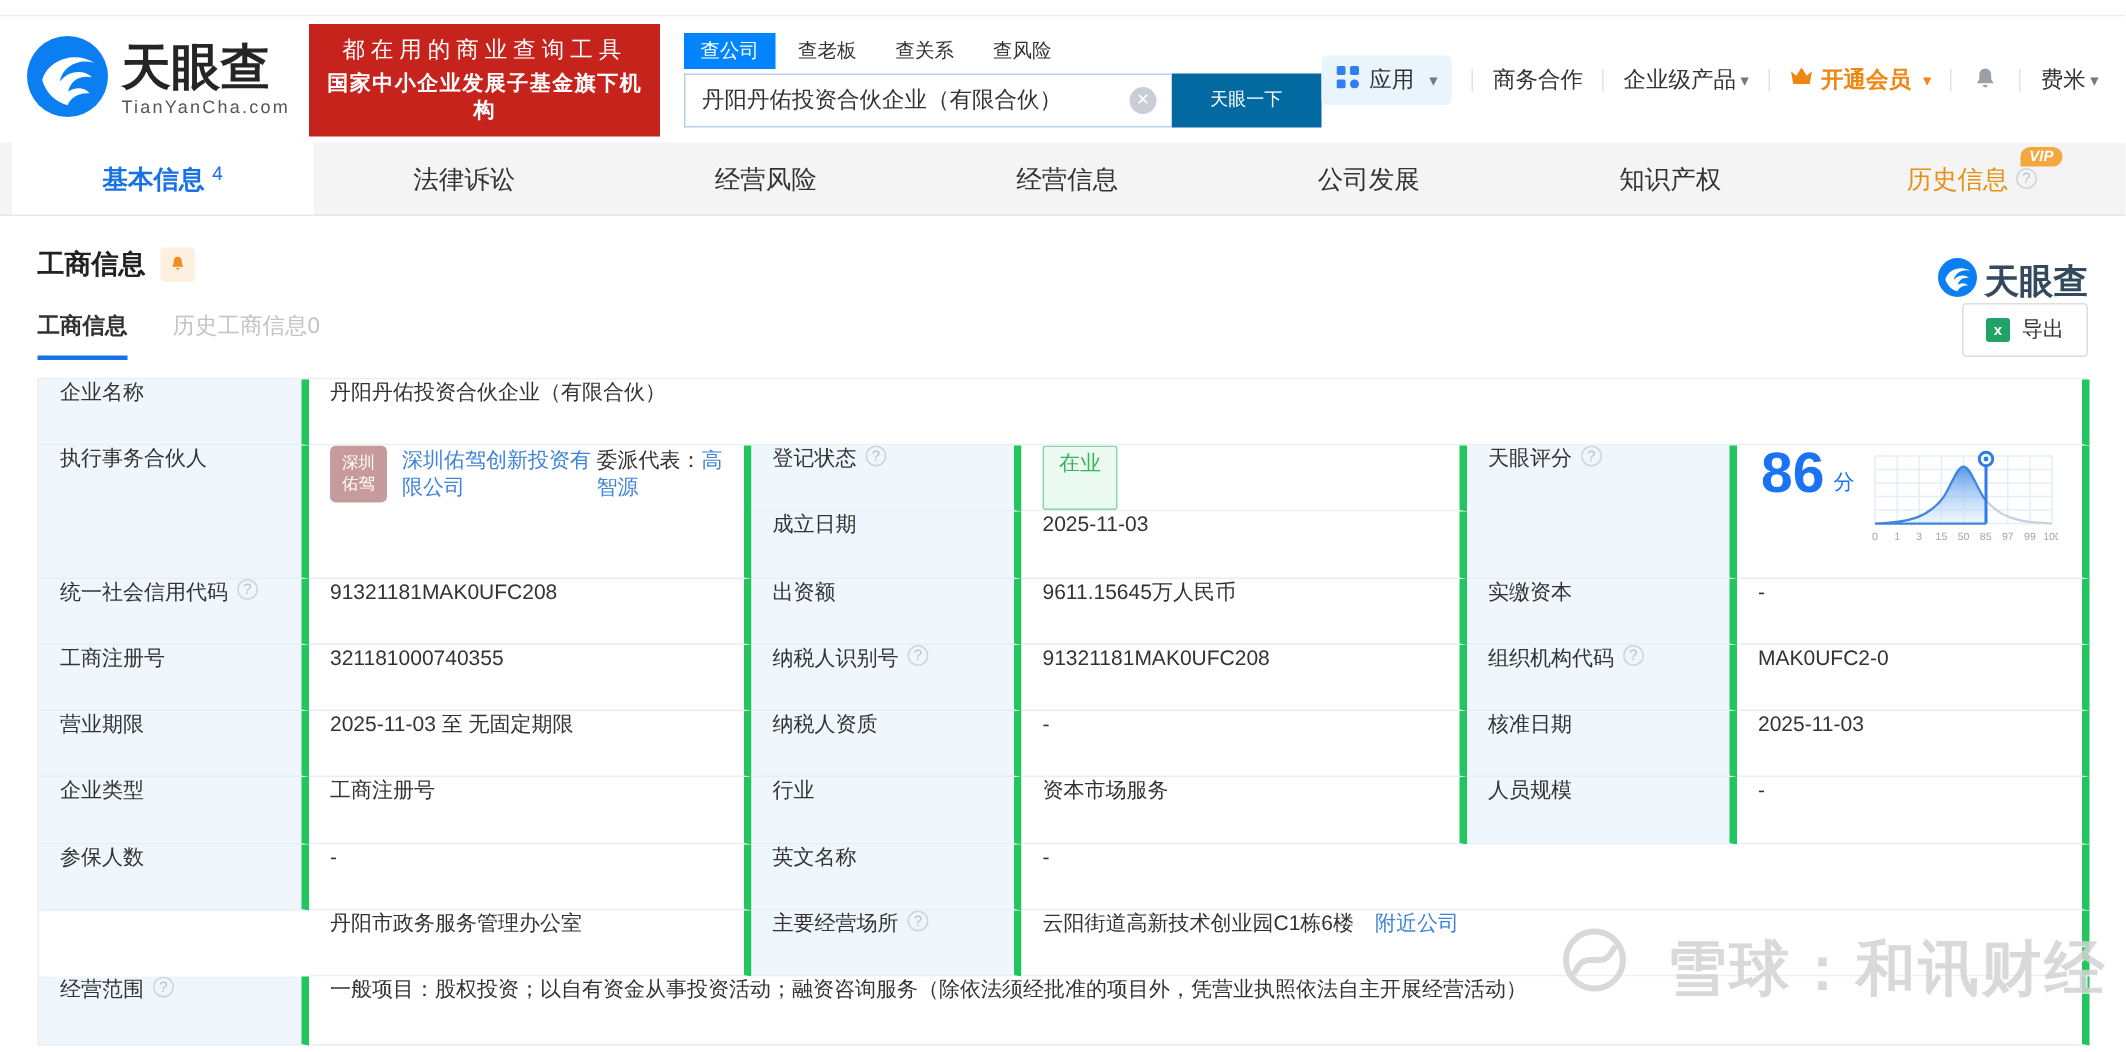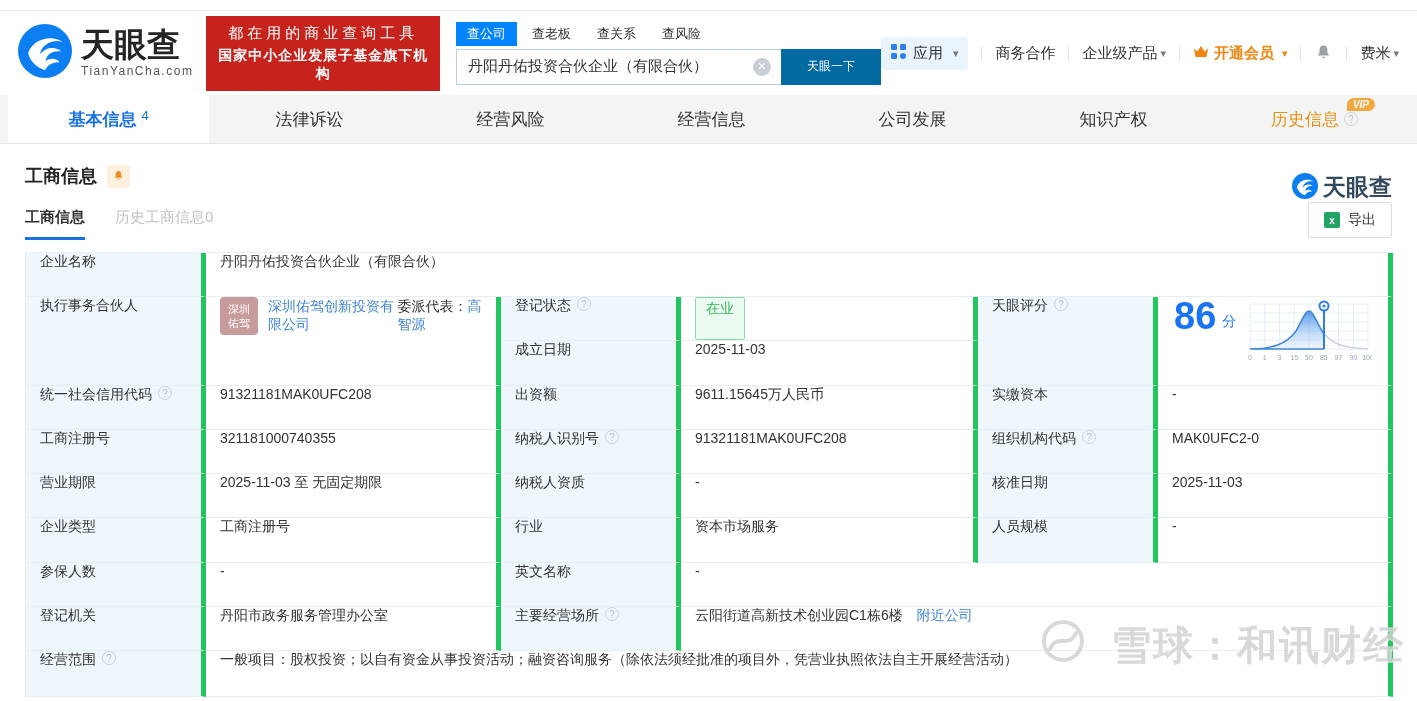--- a/index.html
+++ b/index.html
@@ -398,23 +398,20 @@
     <div class="cell" style="grid-area:8/2/9/3">
         <span>-</span>
       </div>
     <div class="cell lab" style="grid-area:8/3/9/4">
         <span>英文名称</span>
       </div>
     <div class="cell" style="grid-area:8/4/9/7">
         <span>-</span>
       </div>
 
-    <div class="cell lab" style="grid-area:9/1/10/2">
-        <span>登记机关</span>
-      </div>
     <div class="cell" style="grid-area:9/2/10/3">
         <span>丹阳市政务服务管理办公室</span>
       </div>
     <div class="cell lab" style="grid-area:9/3/10/4">
         <span>主要经营场所</span>
         <span class="q">?</span>
       </div>
     <div class="cell" style="grid-area:9/4/10/7">
       <span>云阳街道高新技术创业园C1栋6楼</span>
       <a class="plink" style="margin-left:8px">附近公司</a>

